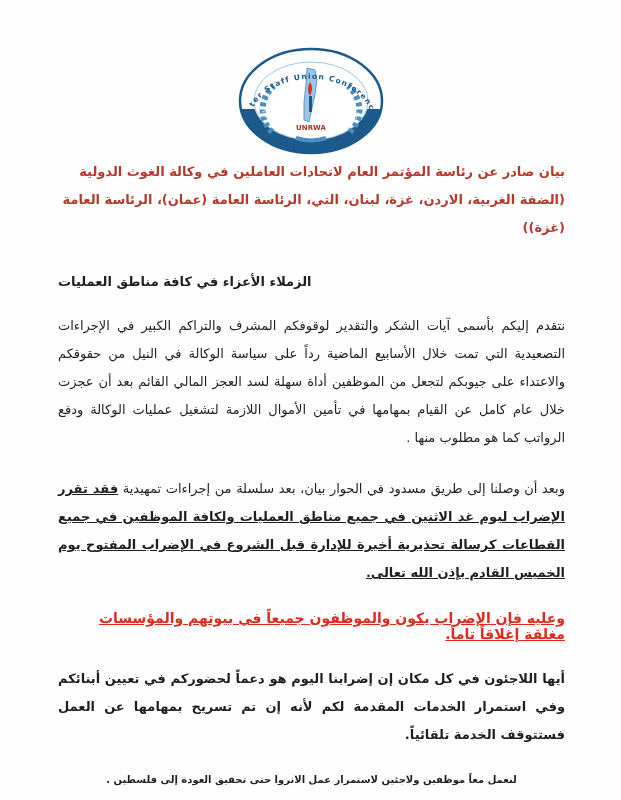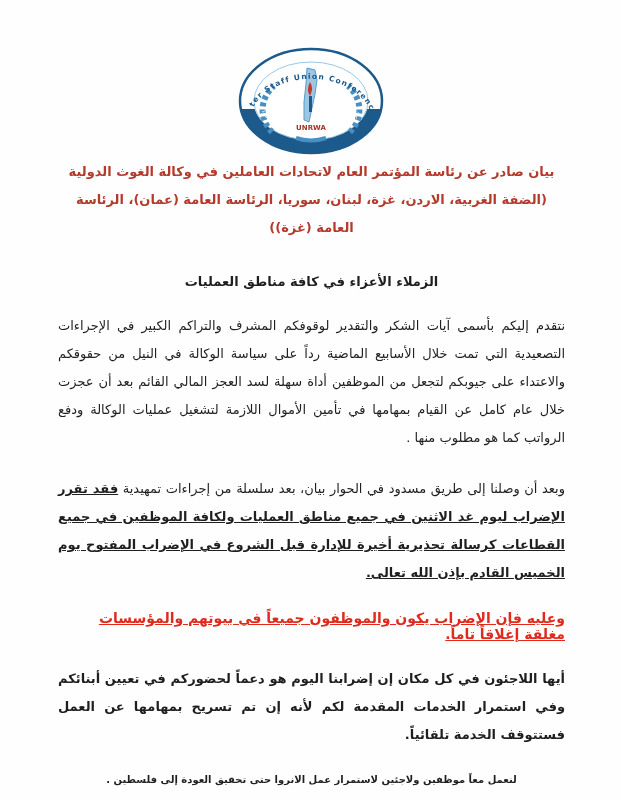--- a/index.html
+++ b/index.html
@@ -14,24 +14,24 @@
   }
   .logo-wrap{
     position:absolute;top:46px;left:0;width:621px;
     display:flex;justify-content:center;
   }
   .doc-body{
     position:absolute;top:158px;right:0;left:0;
     padding:0 56px 0 58px;
   }
   .title-block{
-    text-align:center;font-weight:bold;font-size:13px;line-height:28px;
+    font-weight:bold;font-size:13px;line-height:28px;
   }
   .greeting{
-    margin-top:32px;font-weight:bold;font-size:13px;text-align:center;
+    margin-top:32px;font-weight:bold;font-size:13px;text-align:left;
   }
   .para{
     margin-top:23px;font-size:13px;line-height:28px;
     text-align:justify;text-justify:inter-word;
   }
   .para .emph{
     font-weight:bold;text-decoration:underline;
   }
   .red-line{
     margin-top:23px;font-size:14px;font-weight:bold;
@@ -84,21 +84,21 @@
       </text>
 
       <path d="M 72,105 L 75,100 L 78,105 L 75,108 Z" fill="#1c5a8c"></path>
     </svg>
   </div>
 
   <div class="doc-body">
 
     <div class="title-block" style="color:#b43a2c">
       <div>بيان صادر عن  رئاسة المؤتمر العام لاتحادات العاملين في وكالة الغوث الدولية</div>
-      <div>(الضفة الغربية، الاردن، غزة، لبنان، سوريا، الرئاسة العامة (عمان)، الرئاسة العامة (غزة))</div>
+      <div>(الضفة الغربية، الاردن، غزة، لبنان، التي، الرئاسة العامة (عمان)، الرئاسة العامة (غزة))</div>
     </div>
 
     <div class="greeting">الزملاء الأعزاء في كافة مناطق العمليات</div>
 
     <div class="para">نتقدم إليكم بأسمى آيات الشكر والتقدير لوقوفكم المشرف والتراكم الكبير في الإجراءات التصعيدية التي تمت خلال الأسابيع الماضية رداً على سياسة الوكالة في النيل من حقوقكم والاعتداء على جيوبكم لتجعل من الموظفين أداة سهلة لسد العجز المالي القائم بعد أن عجزت خلال عام كامل عن القيام بمهامها في تأمين الأموال اللازمة لتشغيل عمليات الوكالة ودفع الرواتب كما هو مطلوب منها .</div>
 
     <div class="para"><span>وبعد أن وصلنا إلى طريق مسدود في الحوار بيان، بعد سلسلة من إجراءات تمهيدية </span><span class="emph">فقد تقرر الإضراب ليوم غد الاثنين في جميع مناطق العمليات ولكافة الموظفين في جميع القطاعات كرسالة تحذيرية أخيرة للإدارة قبل الشروع في الإضراب المفتوح يوم الخميس القادم بإذن الله تعالى.</span></div>
 
     <div class="red-line" style="color:#e02a1d">وعليه فإن الإضراب يكون والموظفون جميعاً في بيوتهم والمؤسسات مغلقة إغلاقاً تاماً.</div>
 

